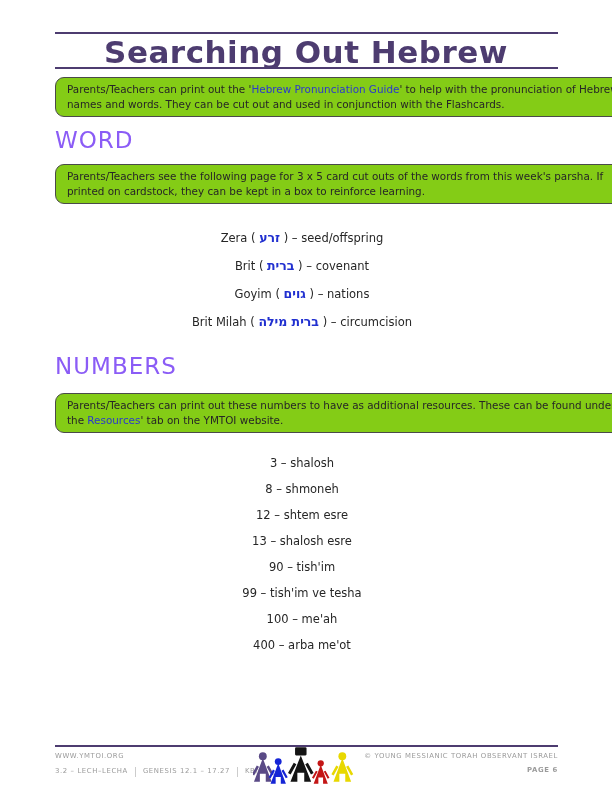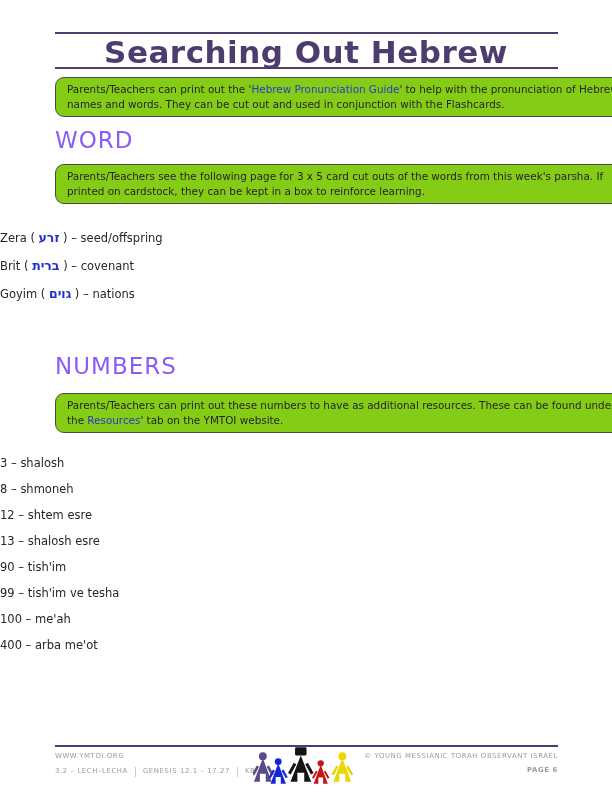--- a/index.html
+++ b/index.html
@@ -39,21 +39,21 @@
   .section-heading {
     position:absolute; left:55px;
     font-size:23px; font-weight:normal; color:#8b5cf6;
     letter-spacing:1px;
   }
   .section-heading.word { top:127px; }
   .section-heading.numbers { top:353px; }
   .inline-link { color:#2b38cf; cursor:pointer; text-decoration:none; }
   .center-list {
     position:absolute; left:0; width:604px;
-    text-align:left; font-size:11.5px; color:#262626;
+    text-align:center; font-size:11.5px; color:#262626;
   }
   .center-list.word-list { top:230px; }
   .center-list.numbers-list { top:456px; }
   .word-list .list-row { margin-bottom:13px; }
   .numbers-list .list-row { margin-bottom:12px; }
   .hebrew {
     color:#2130d0; font-weight:bold; font-size:12.5px;
     unicode-bidi:embed; direction:rtl;
   }
   .footer-left, .footer-right {
@@ -90,20 +90,21 @@
 
   <div class="section-heading word">WORD</div>
   <div class="note-box word-note">
     <span>Parents/Teachers see the following page for 3 x 5 card cut outs of the words from this week's parsha. If printed on cardstock, they can be kept in a box to reinforce learning.</span>
   </div>
 
   <div class="center-list word-list">
     <div class="list-row"><span>Zera ( </span><span class="hebrew">זרע</span><span> ) – seed/offspring</span></div>
     <div class="list-row"><span>Brit ( </span><span class="hebrew">ברית</span><span> ) – covenant</span></div>
     <div class="list-row"><span>Goyim ( </span><span class="hebrew">גוים</span><span> ) – nations</span></div>
+    <div class="list-row"><span>Brit Milah ( </span><span class="hebrew">ברית מילה</span><span> ) – circumcision</span></div>
   </div>
 
   <div class="section-heading numbers">NUMBERS</div>
   <div class="note-box numbers-note">
     <span>Parents/Teachers can print out these numbers to have as additional resources. These can be found under the </span><span class="inline-link">Resources</span><span>' tab on the YMTOI website.</span>
   </div>
 
   <div class="center-list numbers-list">
     <div class="list-row">3 – shalosh</div>
     <div class="list-row">8 – shmoneh</div>

